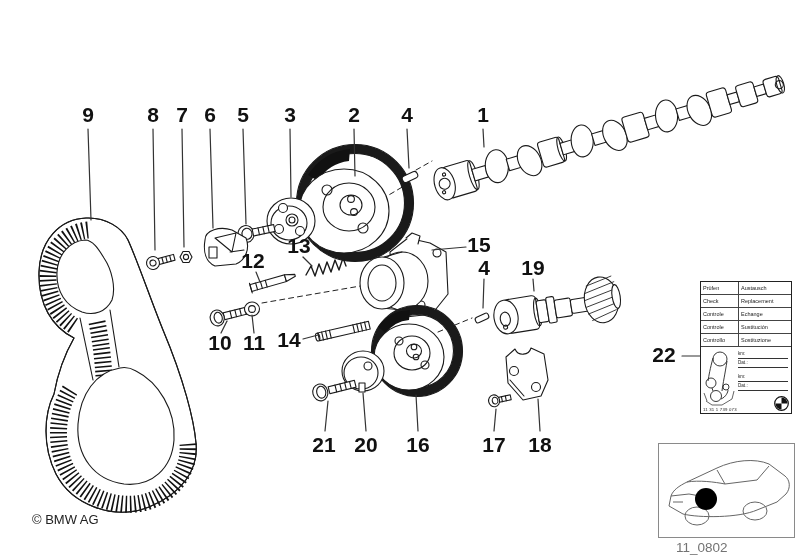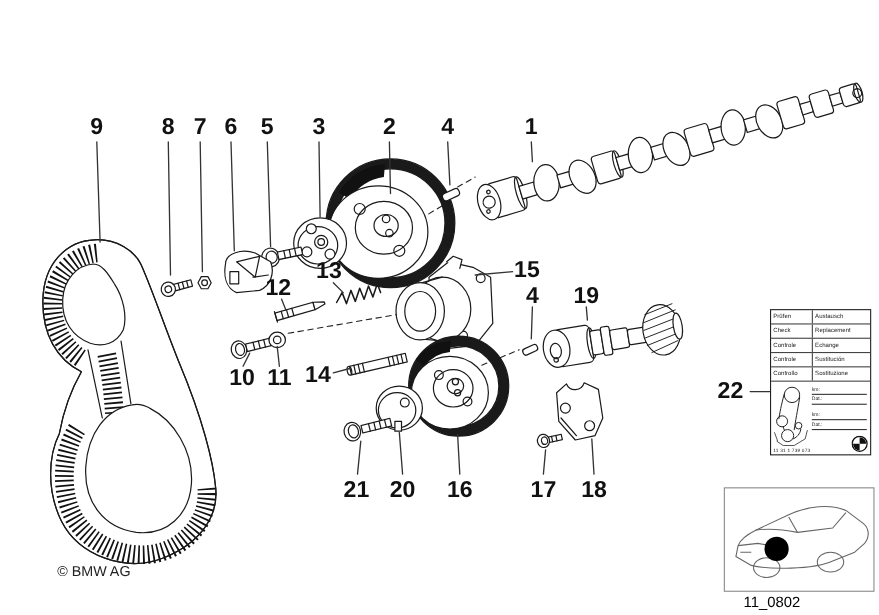--- a/index.html
+++ b/index.html
@@ -15,22 +15,22 @@
   .l22cell.right{flex:1;}
   .l22lower{position:relative;height:66px;}
   .l22fields{position:absolute;left:37px;top:3px;width:50px;}
   .l22field{font-size:4.6px;color:#222;border-bottom:0.8px solid #333;height:8px;line-height:8px;}
   .l22field.gap{margin-top:5px;}
   .l22pn{position:absolute;left:2px;bottom:1px;font-size:4.3px;letter-spacing:.2px;color:#222;}
   .l22belt{position:absolute;left:1px;top:2px;}
   .l22logo{position:absolute;right:2px;bottom:2px;}
   .carbox{position:absolute;left:658px;top:443px;width:137px;height:95px;
           border:1px solid #8a8a8a;background:#fff;box-sizing:border-box;}
-  .carcaption{position:absolute;left:676px;top:540px;font-size:13.5px;color:#000000;}
-  .copyright{position:absolute;left:52px;top:512px;font-size:13px;color:#222;}
+  .carcaption{position:absolute;left:676px;top:540px;font-size:13.5px;color:#737373;}
+  .copyright{position:absolute;left:32px;top:512px;font-size:13px;color:#222;}
 </style>
 </head>
 <body>
 
 <div class="stage">
 <svg width="799" height="559" viewBox="0 0 799 559">
   <g stroke="#1a1a1a" stroke-width="1.1" fill="none" stroke-linecap="round" stroke-linejoin="round">
 
     <g stroke="#222" stroke-width="1" stroke-dasharray="5 4">
       <line x1="382" y1="199" x2="404" y2="186"></line>

